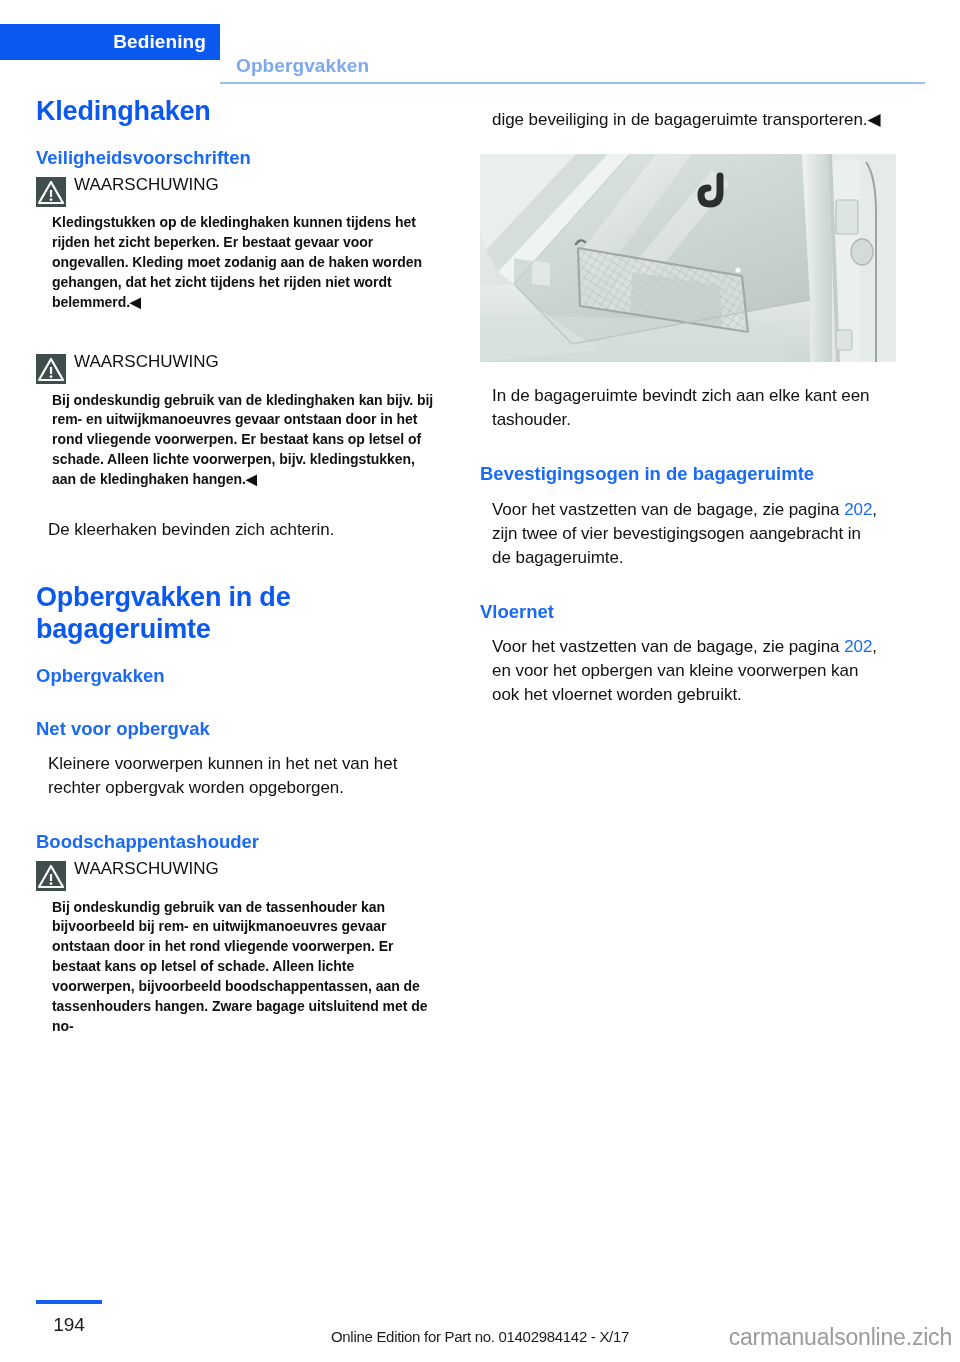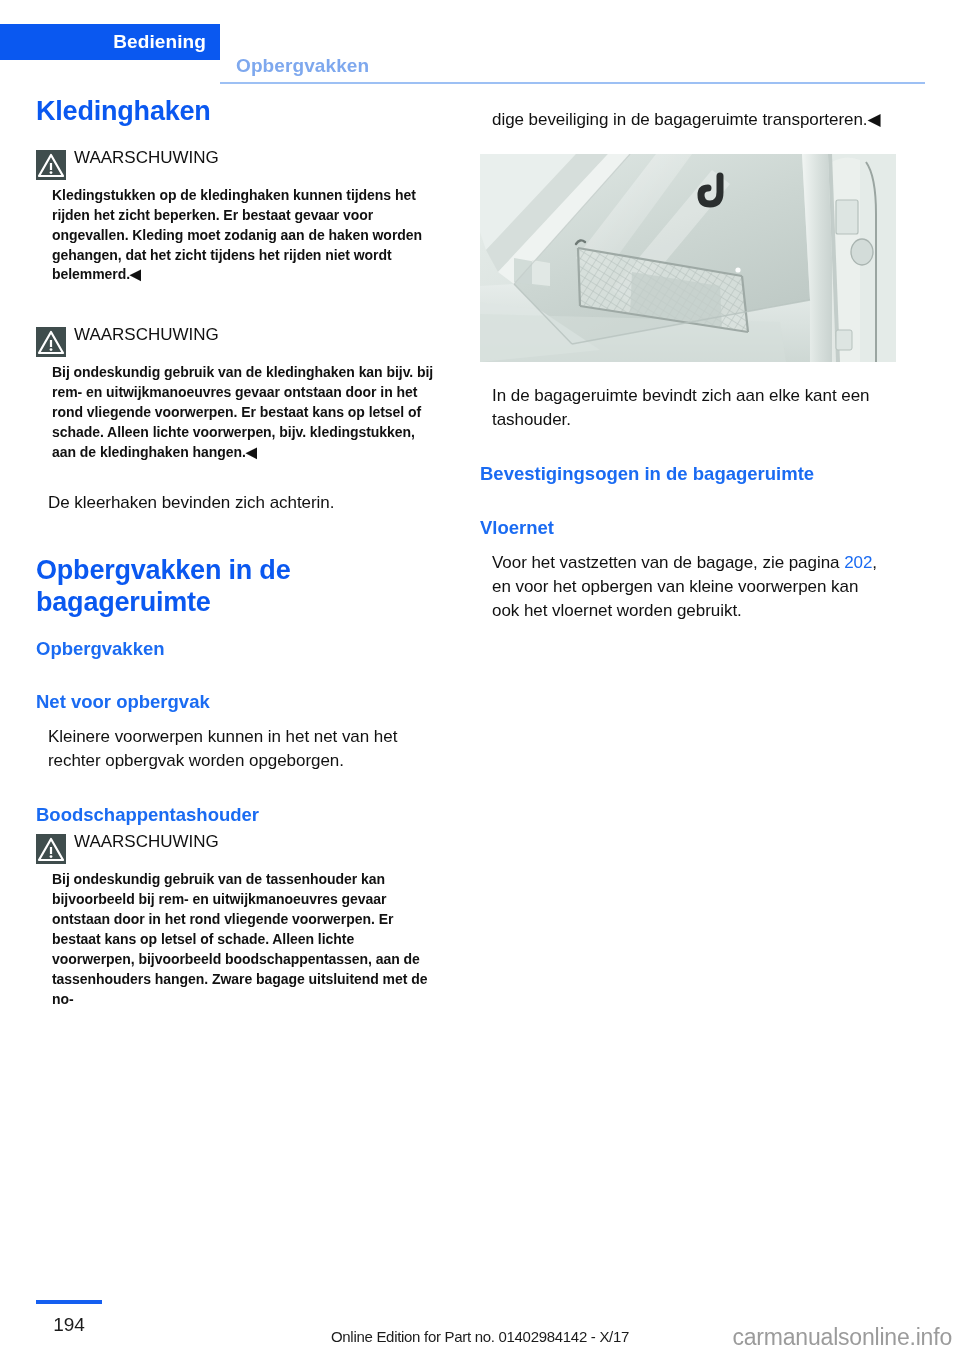--- a/index.html
+++ b/index.html
@@ -197,20 +197,21 @@
     <span class="header-tab-active-label">Bediening</span>
   </div>
   <span class="header-tab-inactive-label">Opbergvakken</span>
   <div class="header-rule"></div>
 </div>
 
 <div class="column col-left">
 
   <h1 class="doc-title">Kledinghaken</h1>
 
+  <h2 class="sec-head">Veiligheidsvoorschriften</h2>
 
   <div class="warn-block">
     <div class="warn-icon">
       <svg width="30" height="30" viewBox="0 0 30 30" aria-hidden="true">
         <polygon points="15,5 27,26 3,26" fill="none" stroke="#ffffff" stroke-width="2.2" stroke-linejoin="round"></polygon>
         <rect x="13.9" y="13" width="2.2" height="7" fill="#ffffff"></rect>
         <circle cx="15" cy="22.6" r="1.4" fill="#ffffff"></circle>
       </svg>
     </div>
     <p class="warn-title">WAARSCHUWING</p>
@@ -347,24 +348,25 @@
 
       <path d="M34,130 L92,190" fill="none" stroke="#b7c2be" stroke-width="1.4" opacity="0.8"></path>
       <path d="M92,190 L330,146" fill="none" stroke="#b7c2be" stroke-width="1.4" opacity="0.8"></path>
       <path d="M150,0 L34,130" fill="none" stroke="#c3ccc9" stroke-width="1.2" opacity="0.7"></path>
     </svg>
   </div>
 
   <p class="body-text">In de bagageruimte bevindt zich aan elke kant een tashouder.</p>
 
   <h2 class="sec-head spaced">Bevestigingsogen in de bagageruimte</h2>
+  <p class="body-text"><span>Voor het vastzetten van de bagage, zie pagina </span><span class="link">202</span><span>, zijn twee of vier bevestigingsogen aangebracht in de bagageruimte.</span></p>
 
   <h2 class="sec-head spaced">Vloernet</h2>
   <p class="body-text"><span>Voor het vastzetten van de bagage, zie pagina </span><span class="link">202</span><span>, en voor het opbergen van kleine voorwerpen kan ook het vloernet worden gebruikt.</span></p>
 
 </div>
 
 <div class="footer">
   <div class="footer-rule"></div>
   <div class="page-number">194</div>
   <div class="edition-note">Online Edition for Part no. 01402984142 - X/17</div>
-  <div class="watermark">carmanualsonline.info</div>
+  <div class="watermark">carmanualsonline.zich</div>
 </div>
 
 </body></html>

